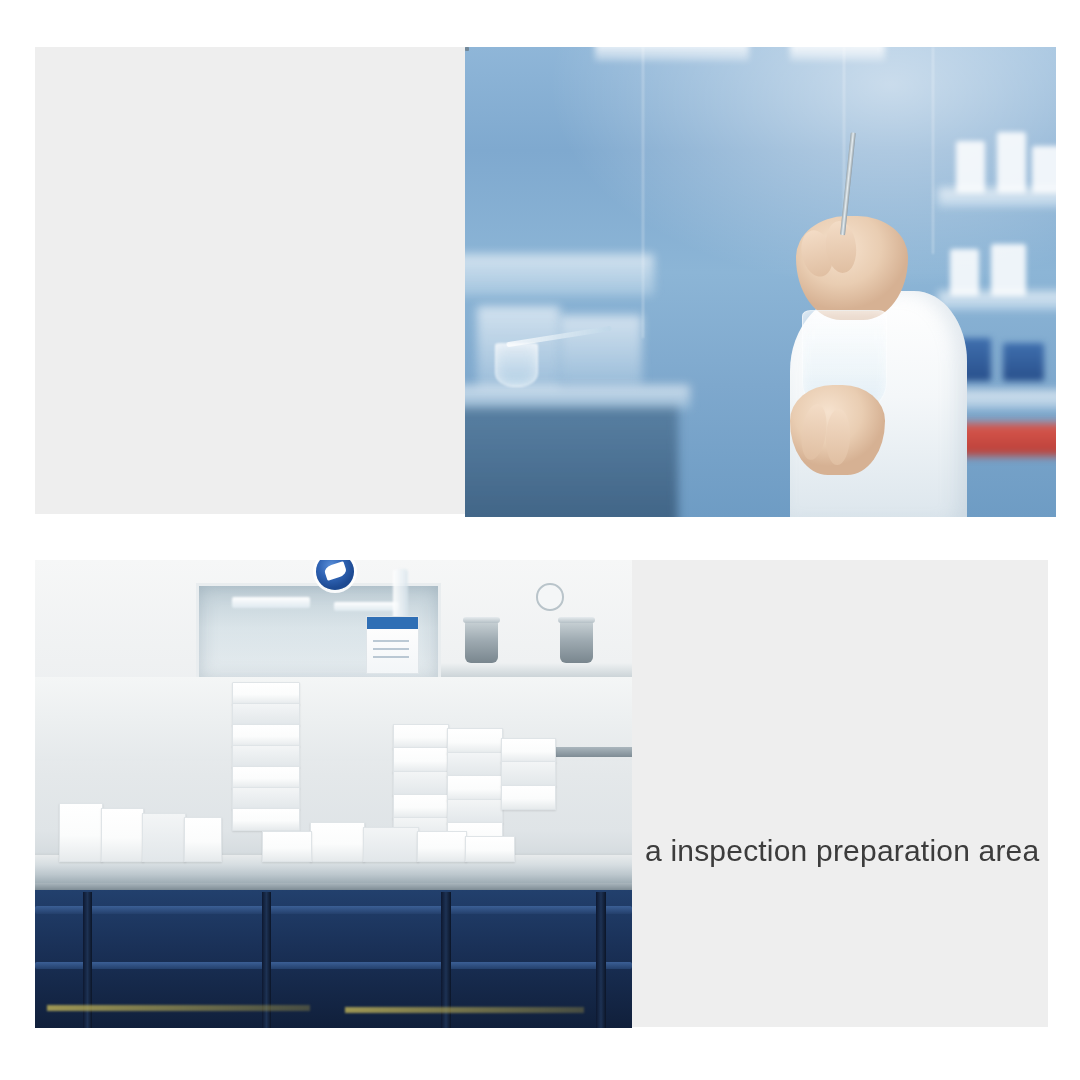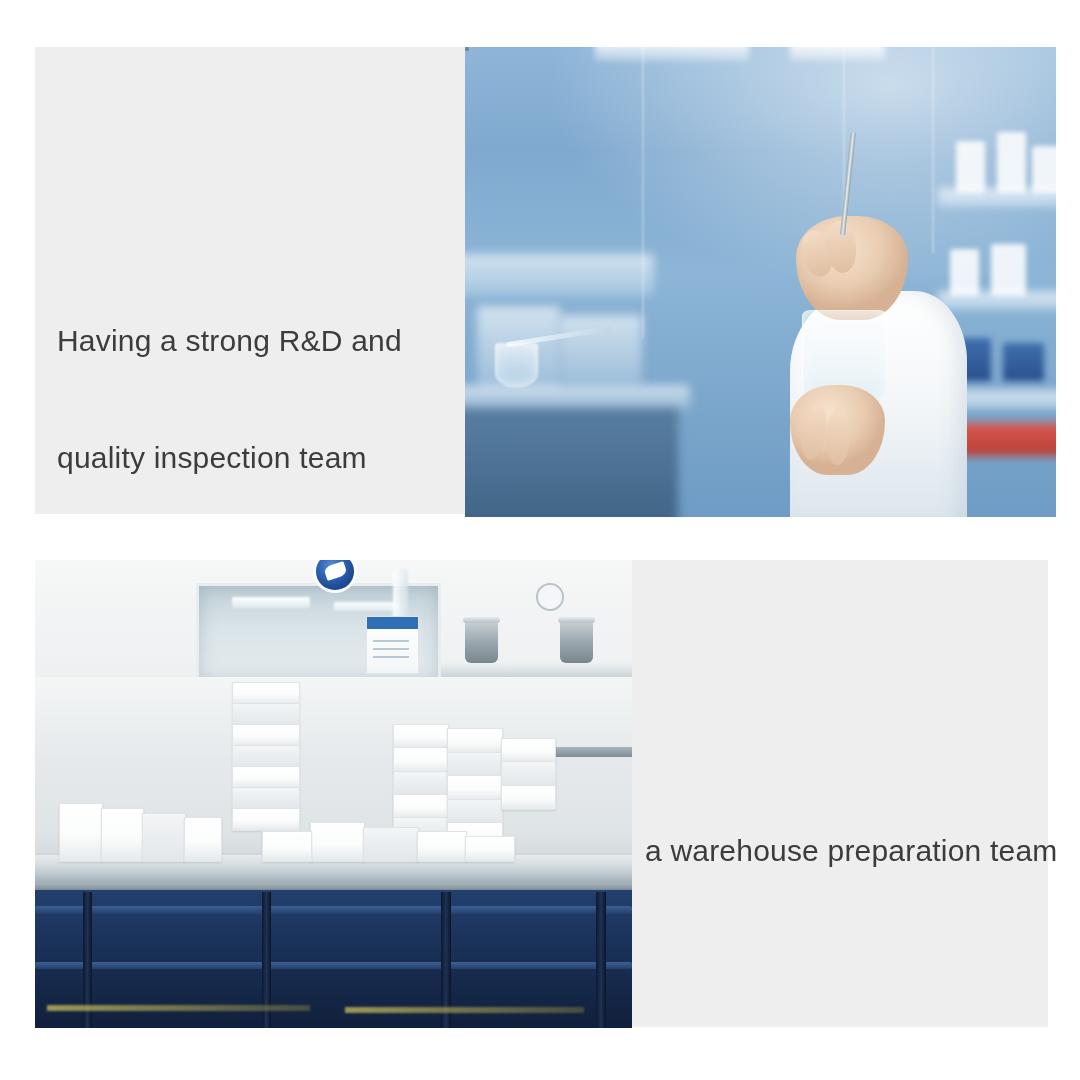--- a/index.html
+++ b/index.html
@@ -330,24 +330,20 @@
     filter: blur(0.6px);
   }
 </style>
 </head>
 <body>
 
 <div class="page">
 
   <div class="caption-pane" style="left:35px; top:47px; width:430px; height:467px;"></div>
 
-  <div class="caption-text" style="left:57px; top:243px; width:400px;">
-    <span class="caption-line">Having a strong R&amp;D and</span>
-    <span class="caption-line">quality inspection team</span>
-  </div>
 
   <div class="photo" id="photo-lab">
 
     <div class="lab-ceilinglight"></div>
     <div class="lab-ceilinglight b"></div>
     <div class="lab-wallseam" style="left:30%;"></div>
     <div class="lab-wallseam" style="left:64%; height:50%;"></div>
     <div class="lab-wallseam" style="left:79%; height:44%;"></div>
 
     <div class="lab-bench" style="left:-4%; top:44%; width:36%; height:9%;"></div>
@@ -414,21 +410,21 @@
     <div class="tweezer" style="left:63.5%; top:18%; width:5px; height:22%; transform:rotate(6deg);"></div>
     <div class="flask" style="left:57%; top:56%; width:14%; height:22%;"></div>
     <div class="hand" style="left:55%; top:72%; width:16%; height:19%;"></div>
     <div class="finger" style="left:57%; top:76%; width:4%; height:12%; transform:rotate(8deg);"></div>
     <div class="finger" style="left:61%; top:77%; width:4%; height:12%; transform:rotate(2deg);"></div>
   </div>
 
   <div class="caption-pane" style="left:632px; top:560px; width:416px; height:467px;"></div>
 
   <div class="caption-text" style="left:645px; top:753px; width:400px;">
-    <span class="caption-line">a warehouse preparation team</span>
+    <span class="caption-line">a inspection preparation area</span>
   </div>
 
   <div class="photo" id="photo-warehouse">
 
     <div class="wh-wall" style="left:0; top:0; width:100%; height:40%;"></div>
     <div class="wh-window" style="left:27%; top:5%; width:40%; height:20%;"></div>
     <div class="wh-windowlight" style="left:33%; top:8%; width:13%; height:2.2%;"></div>
     <div class="wh-windowlight" style="left:50%; top:9%; width:11%; height:2%;"></div>
     <div class="wh-logo" style="left:47%; top:-1.5%; width:6.5%; height:8%;"></div>
     <div class="wh-duct" style="left:60%; top:2%; width:2.5%; height:16%;"></div>

